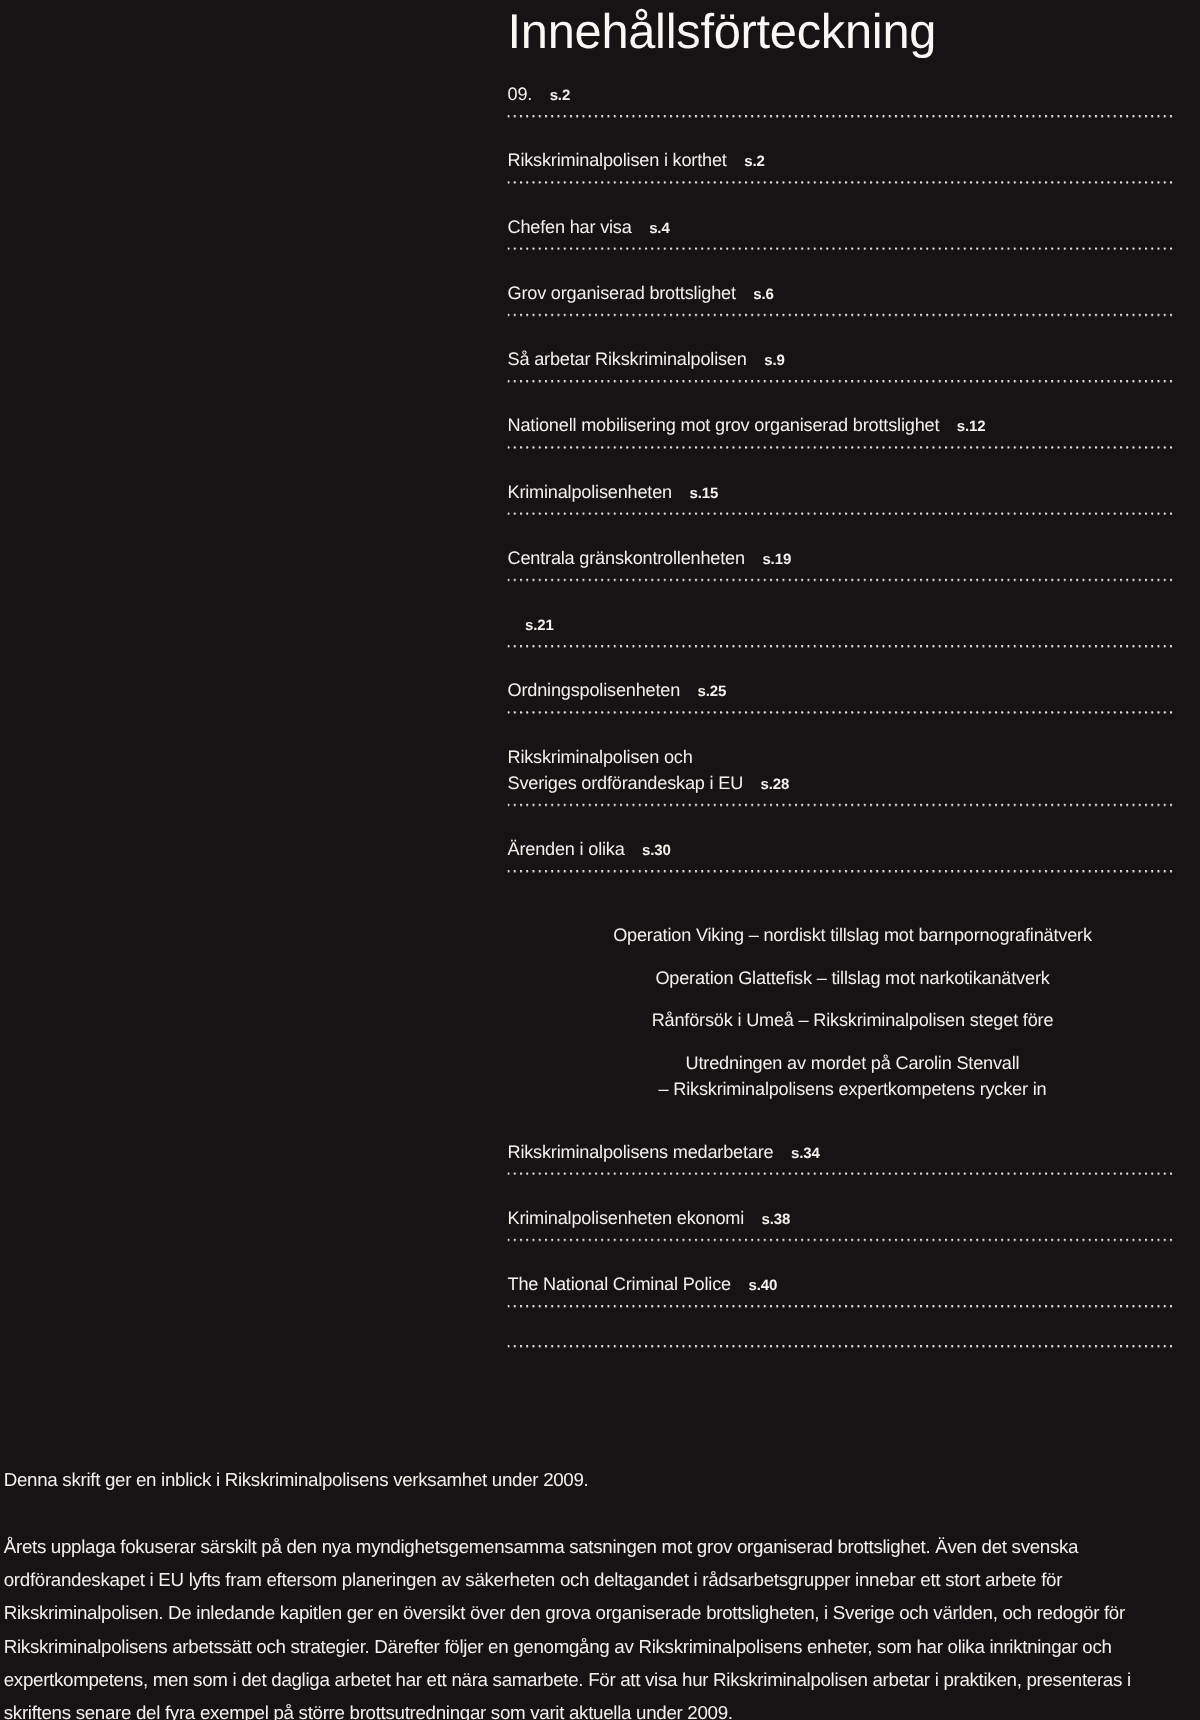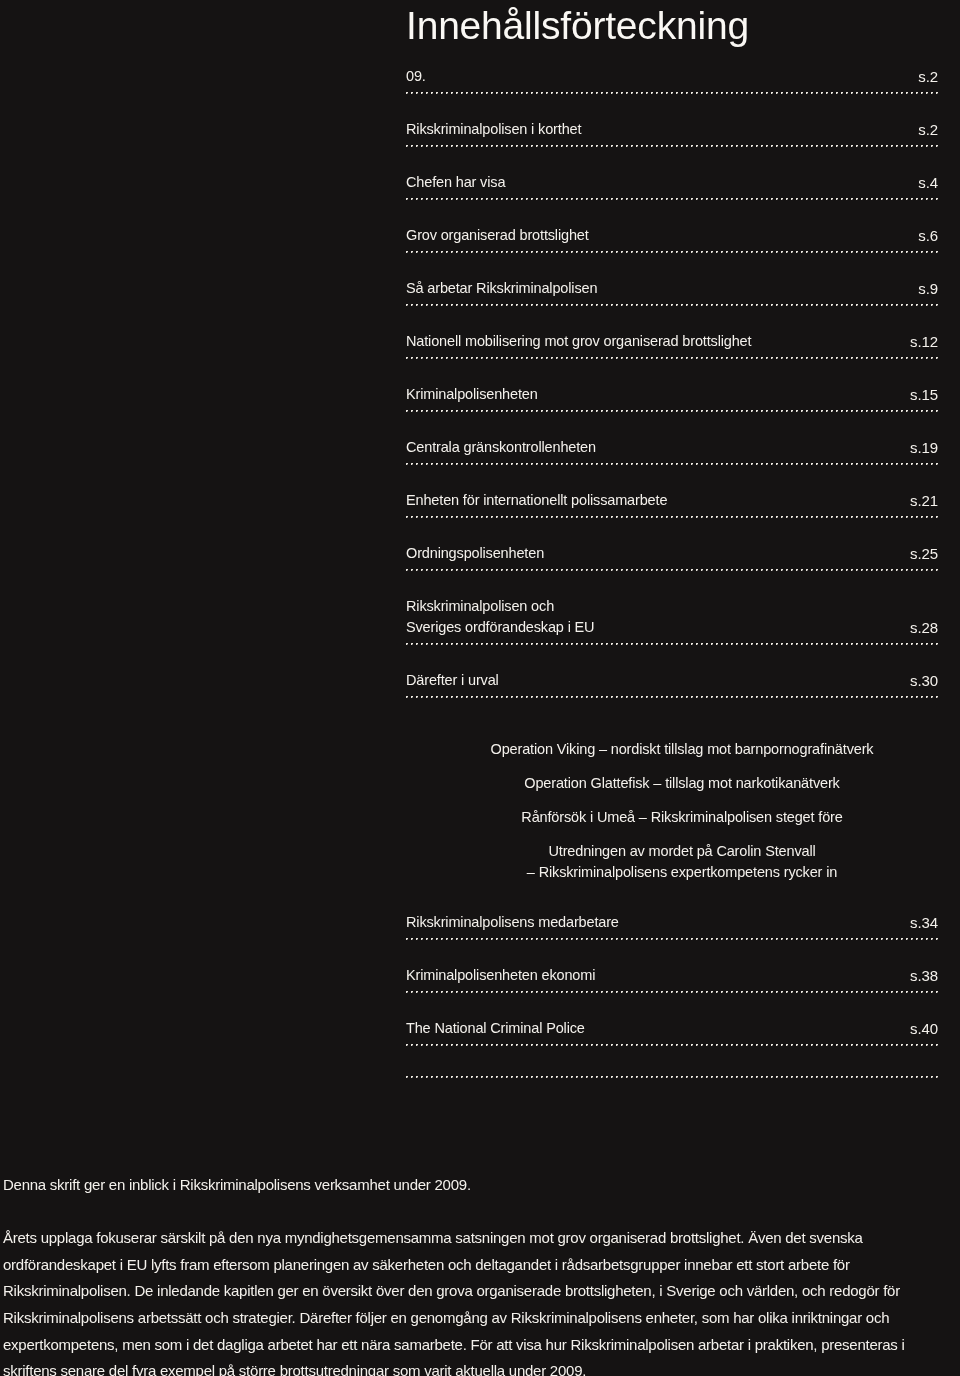--- a/index.html
+++ b/index.html
@@ -49,36 +49,37 @@
     margin-bottom: 0;
   }
 
   .entry-rows {
     display: block;
   }
 
   .entry-line {
     display: flex;
     align-items: flex-end;
-    justify-content: space-between;
+    justify-content: flex-start;
     font-size: 14.5px;
     line-height: 21px;
     color: #f4f1ec;
     letter-spacing: -0.15px;
   }
 
   .entry-label {
     white-space: nowrap;
   }
 
   .entry-page {
     white-space: nowrap;
-    font-size: 15px;
+    font-size: 12px;
     letter-spacing: -0.1px;
     padding-left: 14px;
+    font-weight: bold;
   }
 
   
   .leader {
     width: 100%;
     height: 2px;
     margin-top: 5px;
     background-image: radial-gradient(circle at 0.8px 0.8px, #e9e5de 0.85px, rgba(0,0,0,0) 1.1px);
     background-size: 5px 2px;
     background-repeat: repeat-x;
@@ -209,21 +210,20 @@
               <span class="entry-label">Centrala gränskontrollenheten</span>
               <span class="entry-page">s.19</span>
             </div>
           </div>
           <div class="leader"></div>
         </div>
         <div class="gap-after"></div>
         <div class="toc-entry">
           <div class="entry-rows">
             <div class="entry-line">
-              <span class="entry-label">Enheten för internationellt polissamarbete</span>
               <span class="entry-page">s.21</span>
             </div>
           </div>
           <div class="leader"></div>
         </div>
         <div class="gap-after"></div>
         <div class="toc-entry">
           <div class="entry-rows">
             <div class="entry-line">
               <span class="entry-label">Ordningspolisenheten</span>
@@ -242,21 +242,21 @@
               <span class="entry-label">Sveriges ordförandeskap i EU</span>
               <span class="entry-page">s.28</span>
             </div>
           </div>
           <div class="leader"></div>
         </div>
         <div class="gap-after"></div>
         <div class="toc-entry">
           <div class="entry-rows">
             <div class="entry-line">
-              <span class="entry-label">Därefter i urval</span>
+              <span class="entry-label">Ärenden i olika</span>
               <span class="entry-page">s.30</span>
             </div>
           </div>
           <div class="leader"></div>
         </div>
         <div class="gap-after"></div>
         <div class="sub-first-gap"></div>
         <div class="sub-entry">
           <div>Operation Viking – nordiskt tillslag mot barnpornografinätverk</div>
         </div>

